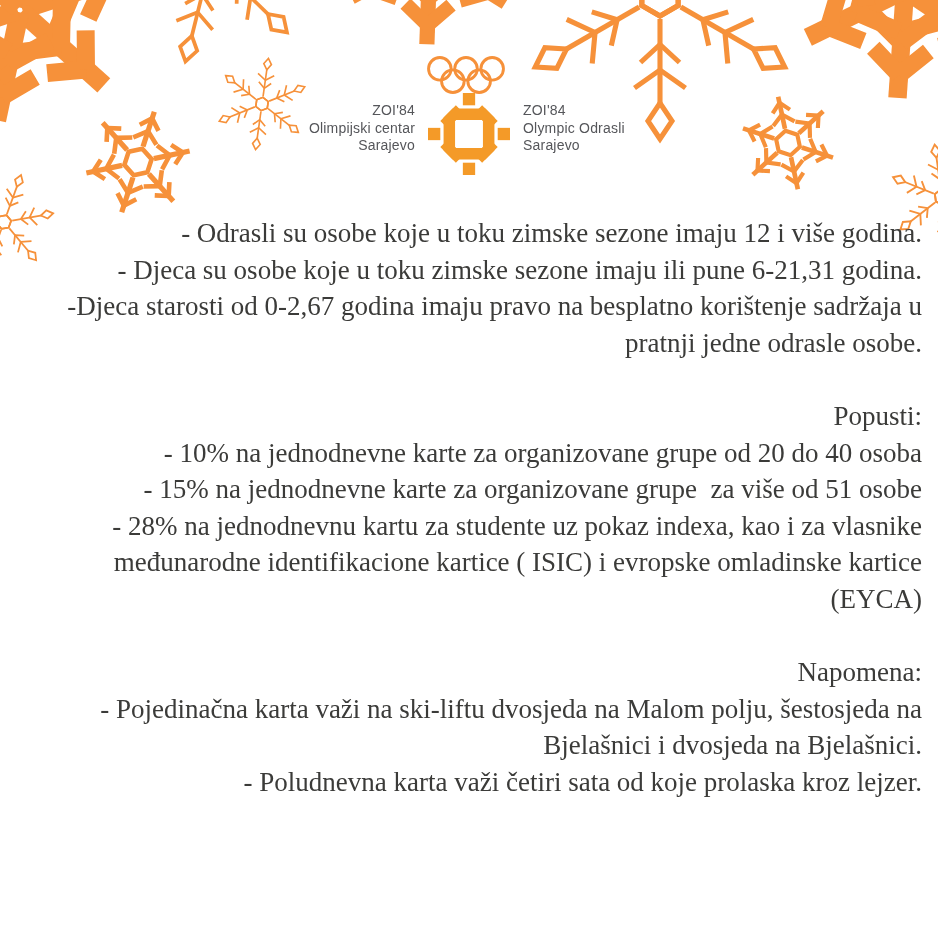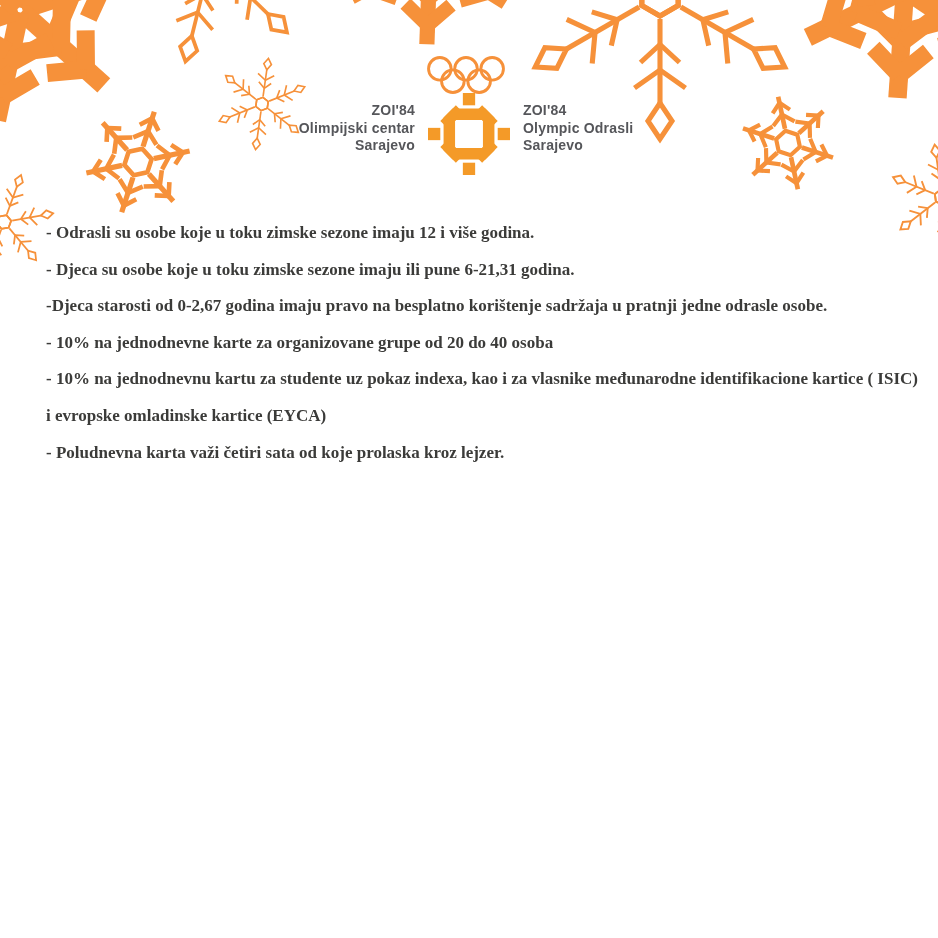--- a/index.html
+++ b/index.html
@@ -8,40 +8,39 @@
     --logo-text:#55565A;
   }
   *{box-sizing:border-box}
   html,body{margin:0;padding:0;background:#ffffff;}
   .page{
     position:relative;
     width:938px;height:938px;
     overflow:hidden;
     background:#ffffff;
     font-family:"Liberation Serif", serif;
-    font-weight:bold;
   }
   
   .dec{position:absolute;color:var(--accent);}
   .dec use{color:inherit}
   
   .rings{position:absolute;left:427px;top:56px;width:78px;height:38px;color:var(--accent);}
   .zoi{position:absolute;left:428px;top:93px;width:82px;height:82px;color:#F49A28;}
   .logo-text{
     position:absolute;top:102px;
     font-family:"Liberation Sans", sans-serif;
     font-size:14px;line-height:17.5px;color:var(--logo-text);
     letter-spacing:.2px;
   }
   .logo-text.left{right:523px;text-align:right;}
   .logo-text.right{left:523px;text-align:left;}
   
   .copy{
     position:absolute;left:46px;top:215px;width:876px;
-    font-size:17px;line-height:36.6px;color:var(--body-text);
+    font-size:27px;line-height:36.6px;color:var(--body-text);text-align:right;
   }
   .copy p{margin:0;white-space:pre-wrap;}
   .sec-gap{margin-top:36.6px !important;}
   svg{display:block;overflow:visible;}
 </style>
 </head>
 <body>
 
 <div class="page">
 
@@ -168,19 +167,23 @@
     <div>ZOI'84</div>
     <div>Olympic Odrasli</div>
     <div>Sarajevo</div>
   </div>
 
   <div class="copy">
     <p>- Odrasli su osobe koje u toku zimske sezone imaju 12 i više godina.</p>
     <p>- Djeca su osobe koje u toku zimske sezone imaju ili pune 6-21,31 godina.</p>
     <p>-Djeca starosti od 0-2,67 godina imaju pravo na besplatno korištenje sadržaja u pratnji jedne odrasle osobe.</p>
 
+    <p class="sec-gap">Popusti:</p>
     <p>- 10% na jednodnevne karte za organizovane grupe od 20 do 40 osoba</p>
-    <p>- 10% na jednodnevnu kartu za studente uz pokaz indexa, kao i za vlasnike međunarodne identifikacione kartice ( ISIC) i evropske omladinske kartice (EYCA)</p>
+    <p>- 15% na jednodnevne karte za organizovane grupe  za više od 51 osobe</p>
+    <p>- 28% na jednodnevnu kartu za studente uz pokaz indexa, kao i za vlasnike međunarodne identifikacione kartice ( ISIC) i evropske omladinske kartice (EYCA)</p>
 
+    <p class="sec-gap">Napomena:</p>
+    <p>- Pojedinačna karta važi na ski-liftu dvosjeda na Malom polju, šestosjeda na Bjelašnici i dvosjeda na Bjelašnici.</p>
     <p>- Poludnevna karta važi četiri sata od koje prolaska kroz lejzer.</p>
   </div>
 
 </div>
 
 </body></html>

